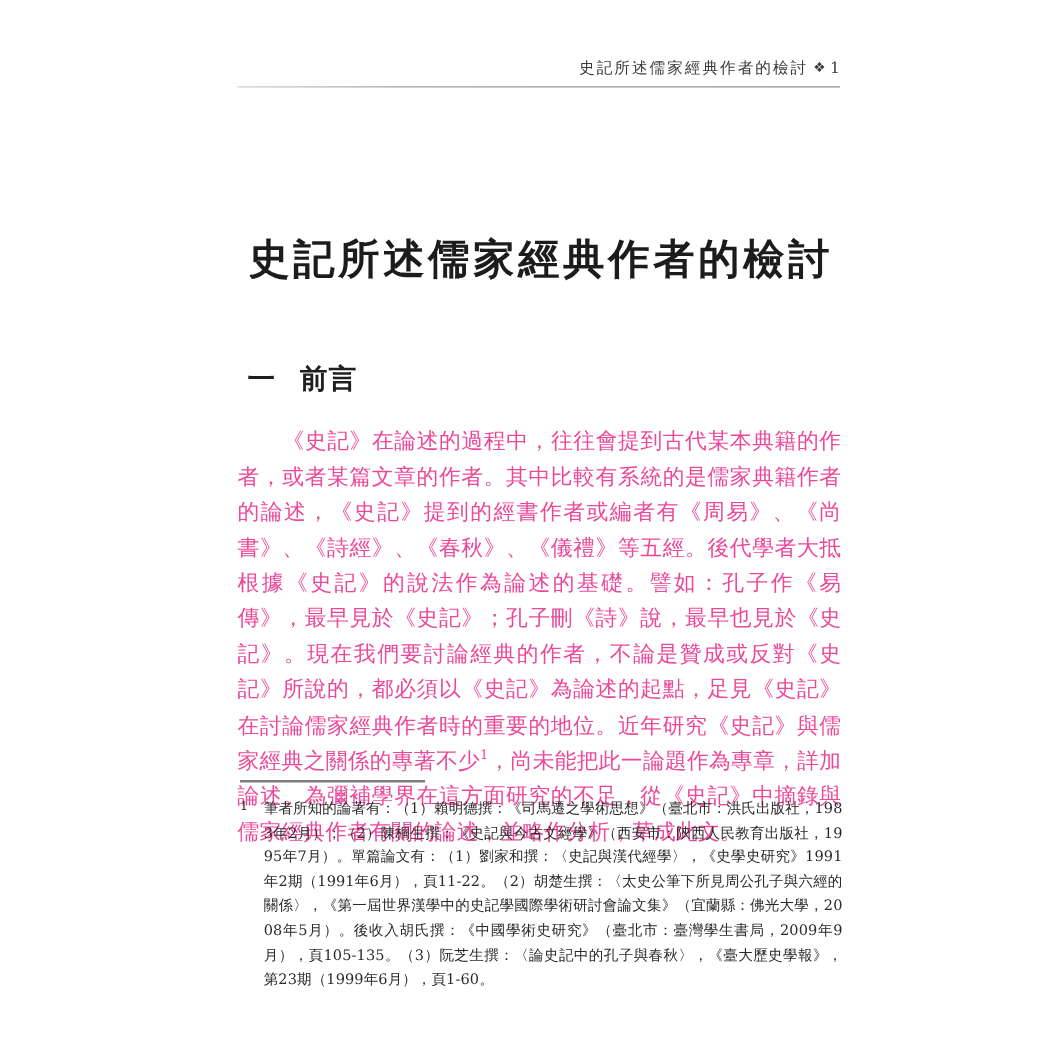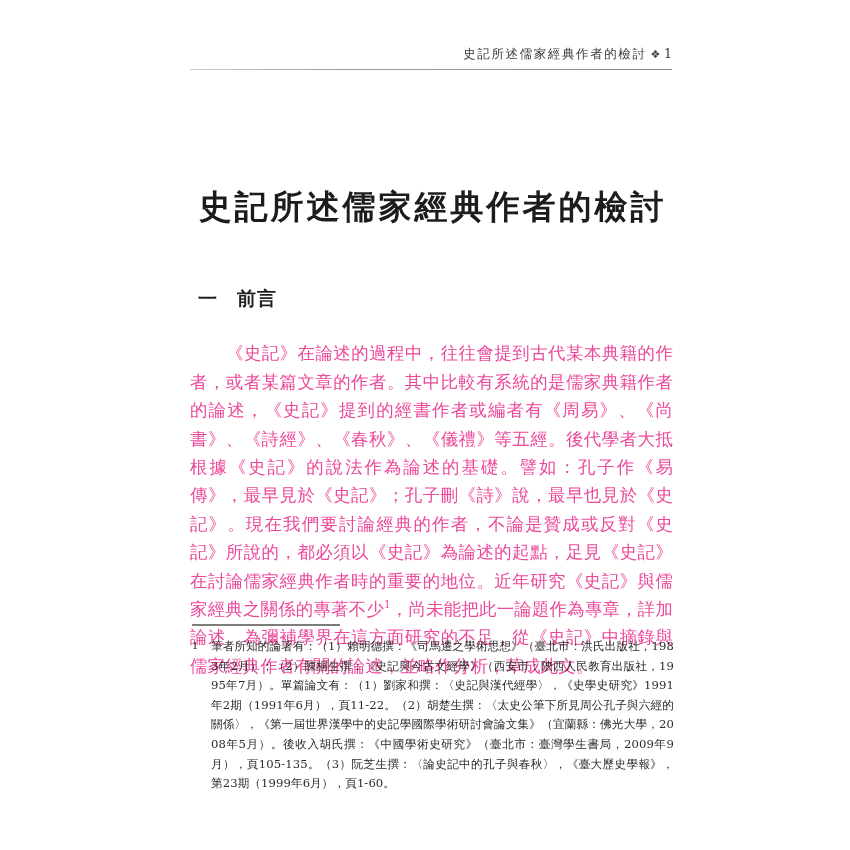--- a/index.html
+++ b/index.html
@@ -69,21 +69,21 @@
     line-height: 44px;
     text-indent: 3px;
   }
 
   
   .section-heading {
     position: absolute;
     left: 198px;
     top: 270px;
     font-family: "DejaVu Sans", "Liberation Sans", sans-serif;
-    font-size: 19px;
+    font-size: 22px;
     font-weight: bold;
     color: #1f1f1f;
     letter-spacing: 1px;
     white-space: nowrap;
   }
   .section-num { display: inline-block; }
   .section-gap { display: inline-block; width: 19px; }
   .section-label { display: inline-block; }
 
   

